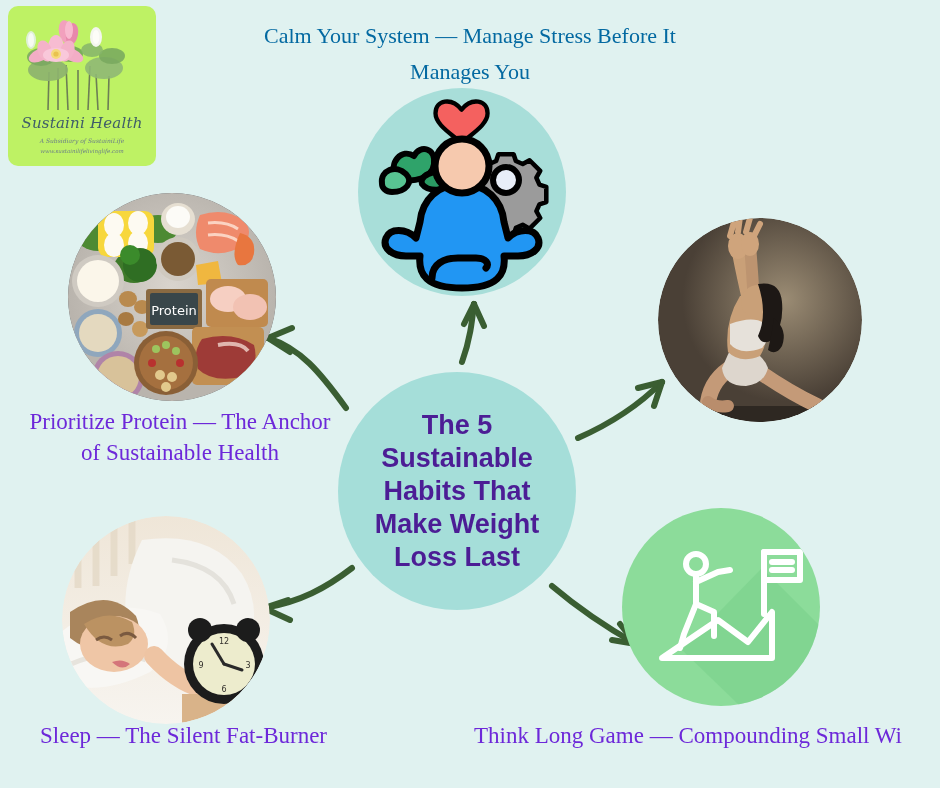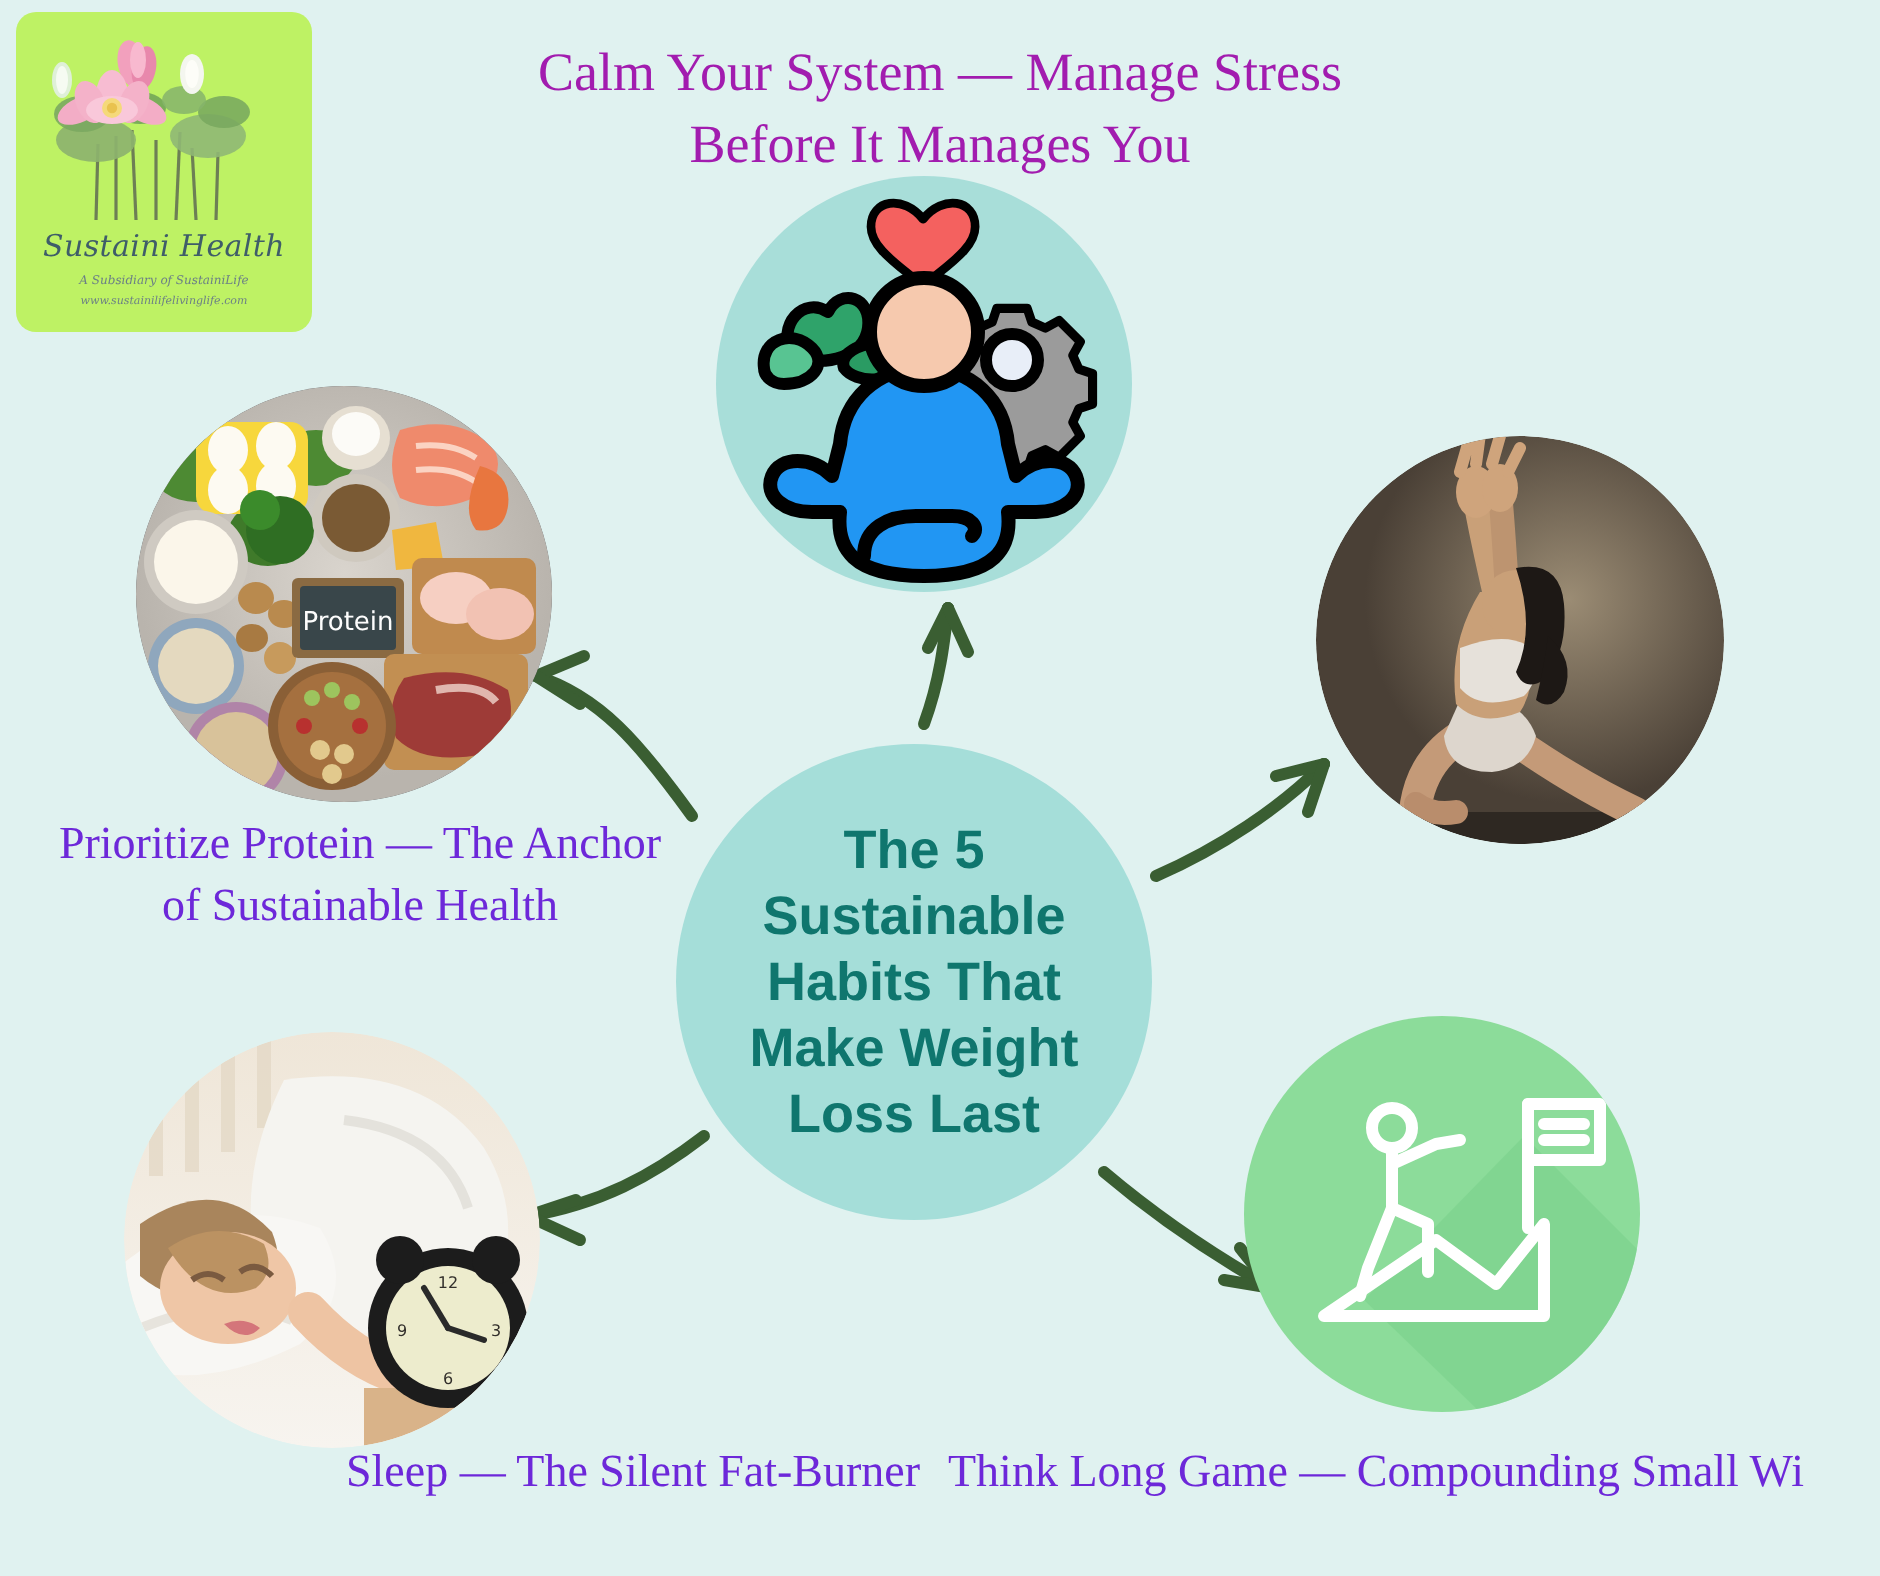--- a/index.html
+++ b/index.html
@@ -65,23 +65,23 @@
   .logo-sub2 { top: 142px; font-size: 5.5px; }
 
   
   .headline {
     position: absolute;
     left: 250px;
     top: 18px;
     width: 440px;
     text-align: center;
     font-family: "Liberation Serif", serif;
-    font-size: 27px;
+    font-size: 22px;
     line-height: 36px;
-    color: #a21caf;
+    color: #0369a1;
     font-weight: 400;
   }
 
   
   .circle {
     position: absolute;
     border-radius: 50%;
     overflow: hidden;
   }
   .photo-circle { background: #737373; }
@@ -96,21 +96,21 @@
     background: #a5ded9;
     display: flex;
     align-items: center;
     justify-content: center;
   }
   .center-text {
     font-family: "Liberation Sans", sans-serif;
     font-weight: bold;
     font-size: 27px;
     line-height: 33px;
-    color: #0f766e;
+    color: #4c1d95;
     text-align: center;
     white-space: pre-line;
     padding: 0 16px;
   }
 
   .icon-circle-top {
     position: absolute;
     left: 358px;
     top: 88px;
     width: 208px;
@@ -132,21 +132,21 @@
   
   .caption {
     position: absolute;
     font-family: "Liberation Serif", serif;
     color: #6d28d9;
     font-size: 23px;
     line-height: 31px;
   }
   .cap-protein { left: 20px; top: 406px; width: 320px; text-align: center; }
   .cap-move    { left: 596px; top: 442px; width: 340px; text-align: center; }
-  .cap-sleep   { left: 40px; top: 720px; width: 420px; text-align: right; }
+  .cap-sleep   { left: 40px; top: 720px; width: 420px; text-align: left; }
   .cap-goal    { left: 474px; top: 720px; width: 520px; text-align: left; white-space: nowrap; }
 
   svg { display: block; }
 </style>
 </head>
 <body>
 
 <div class="canvas">
 
   <div class="logo-card">

